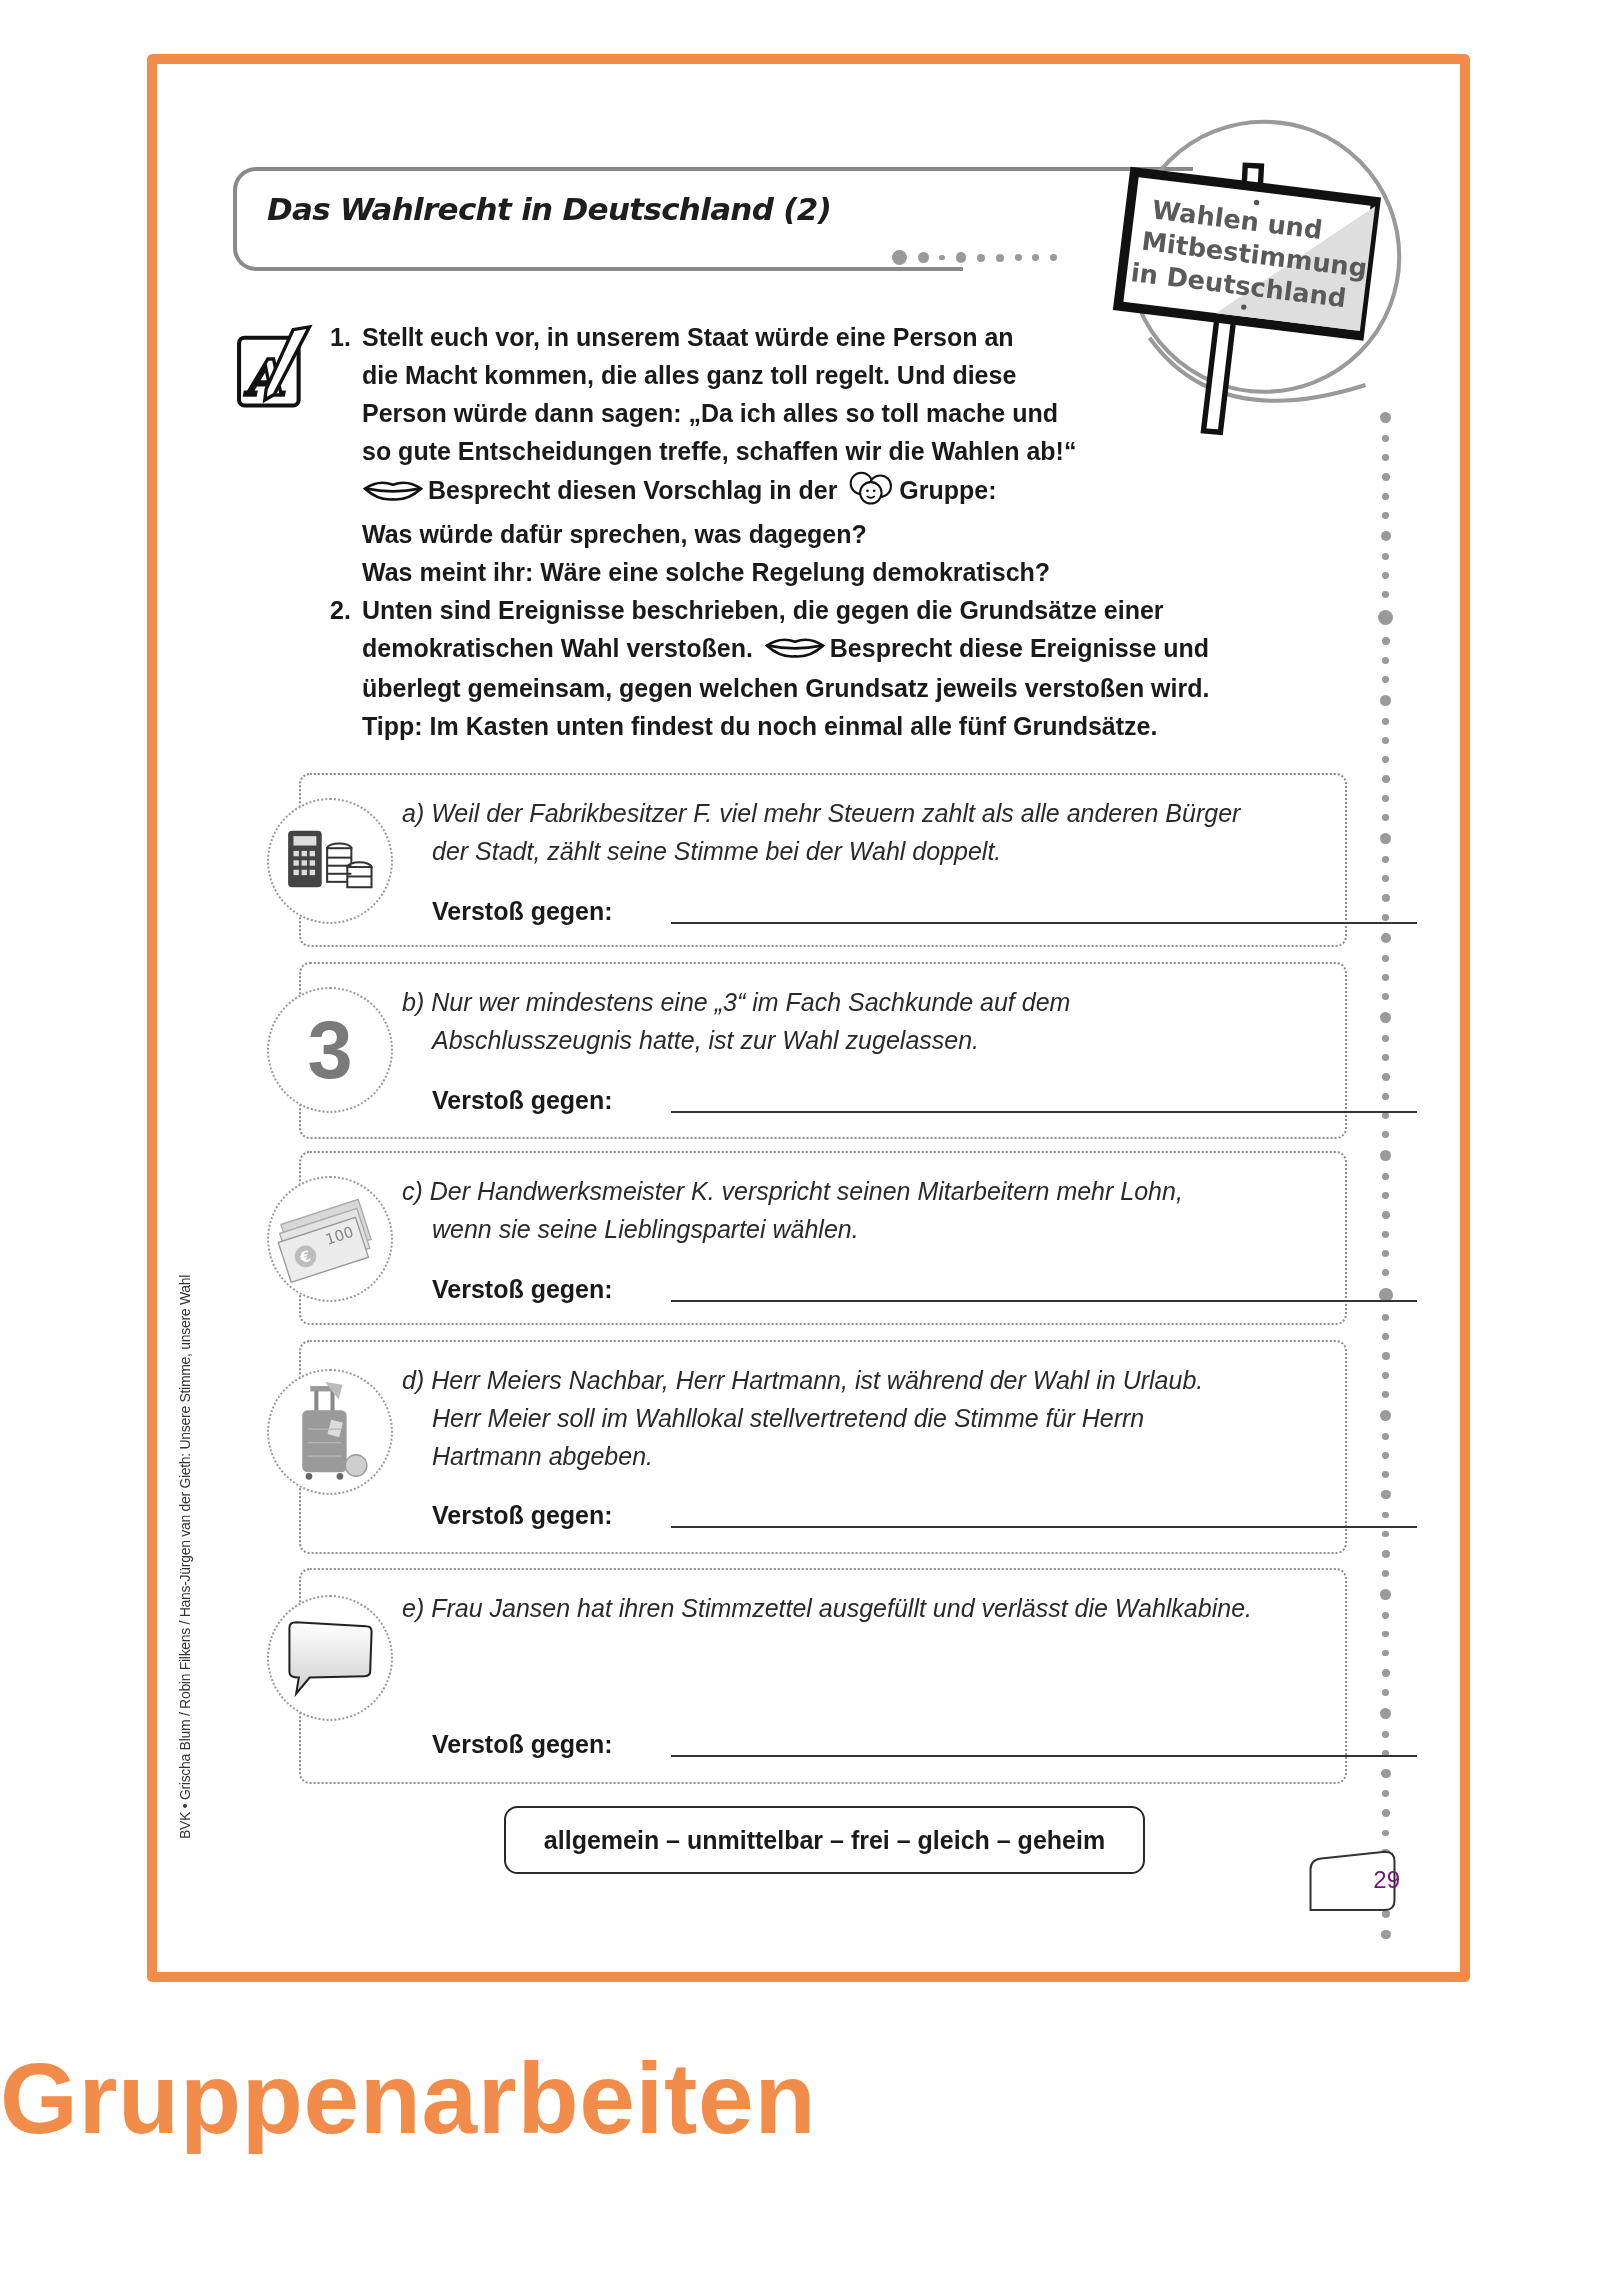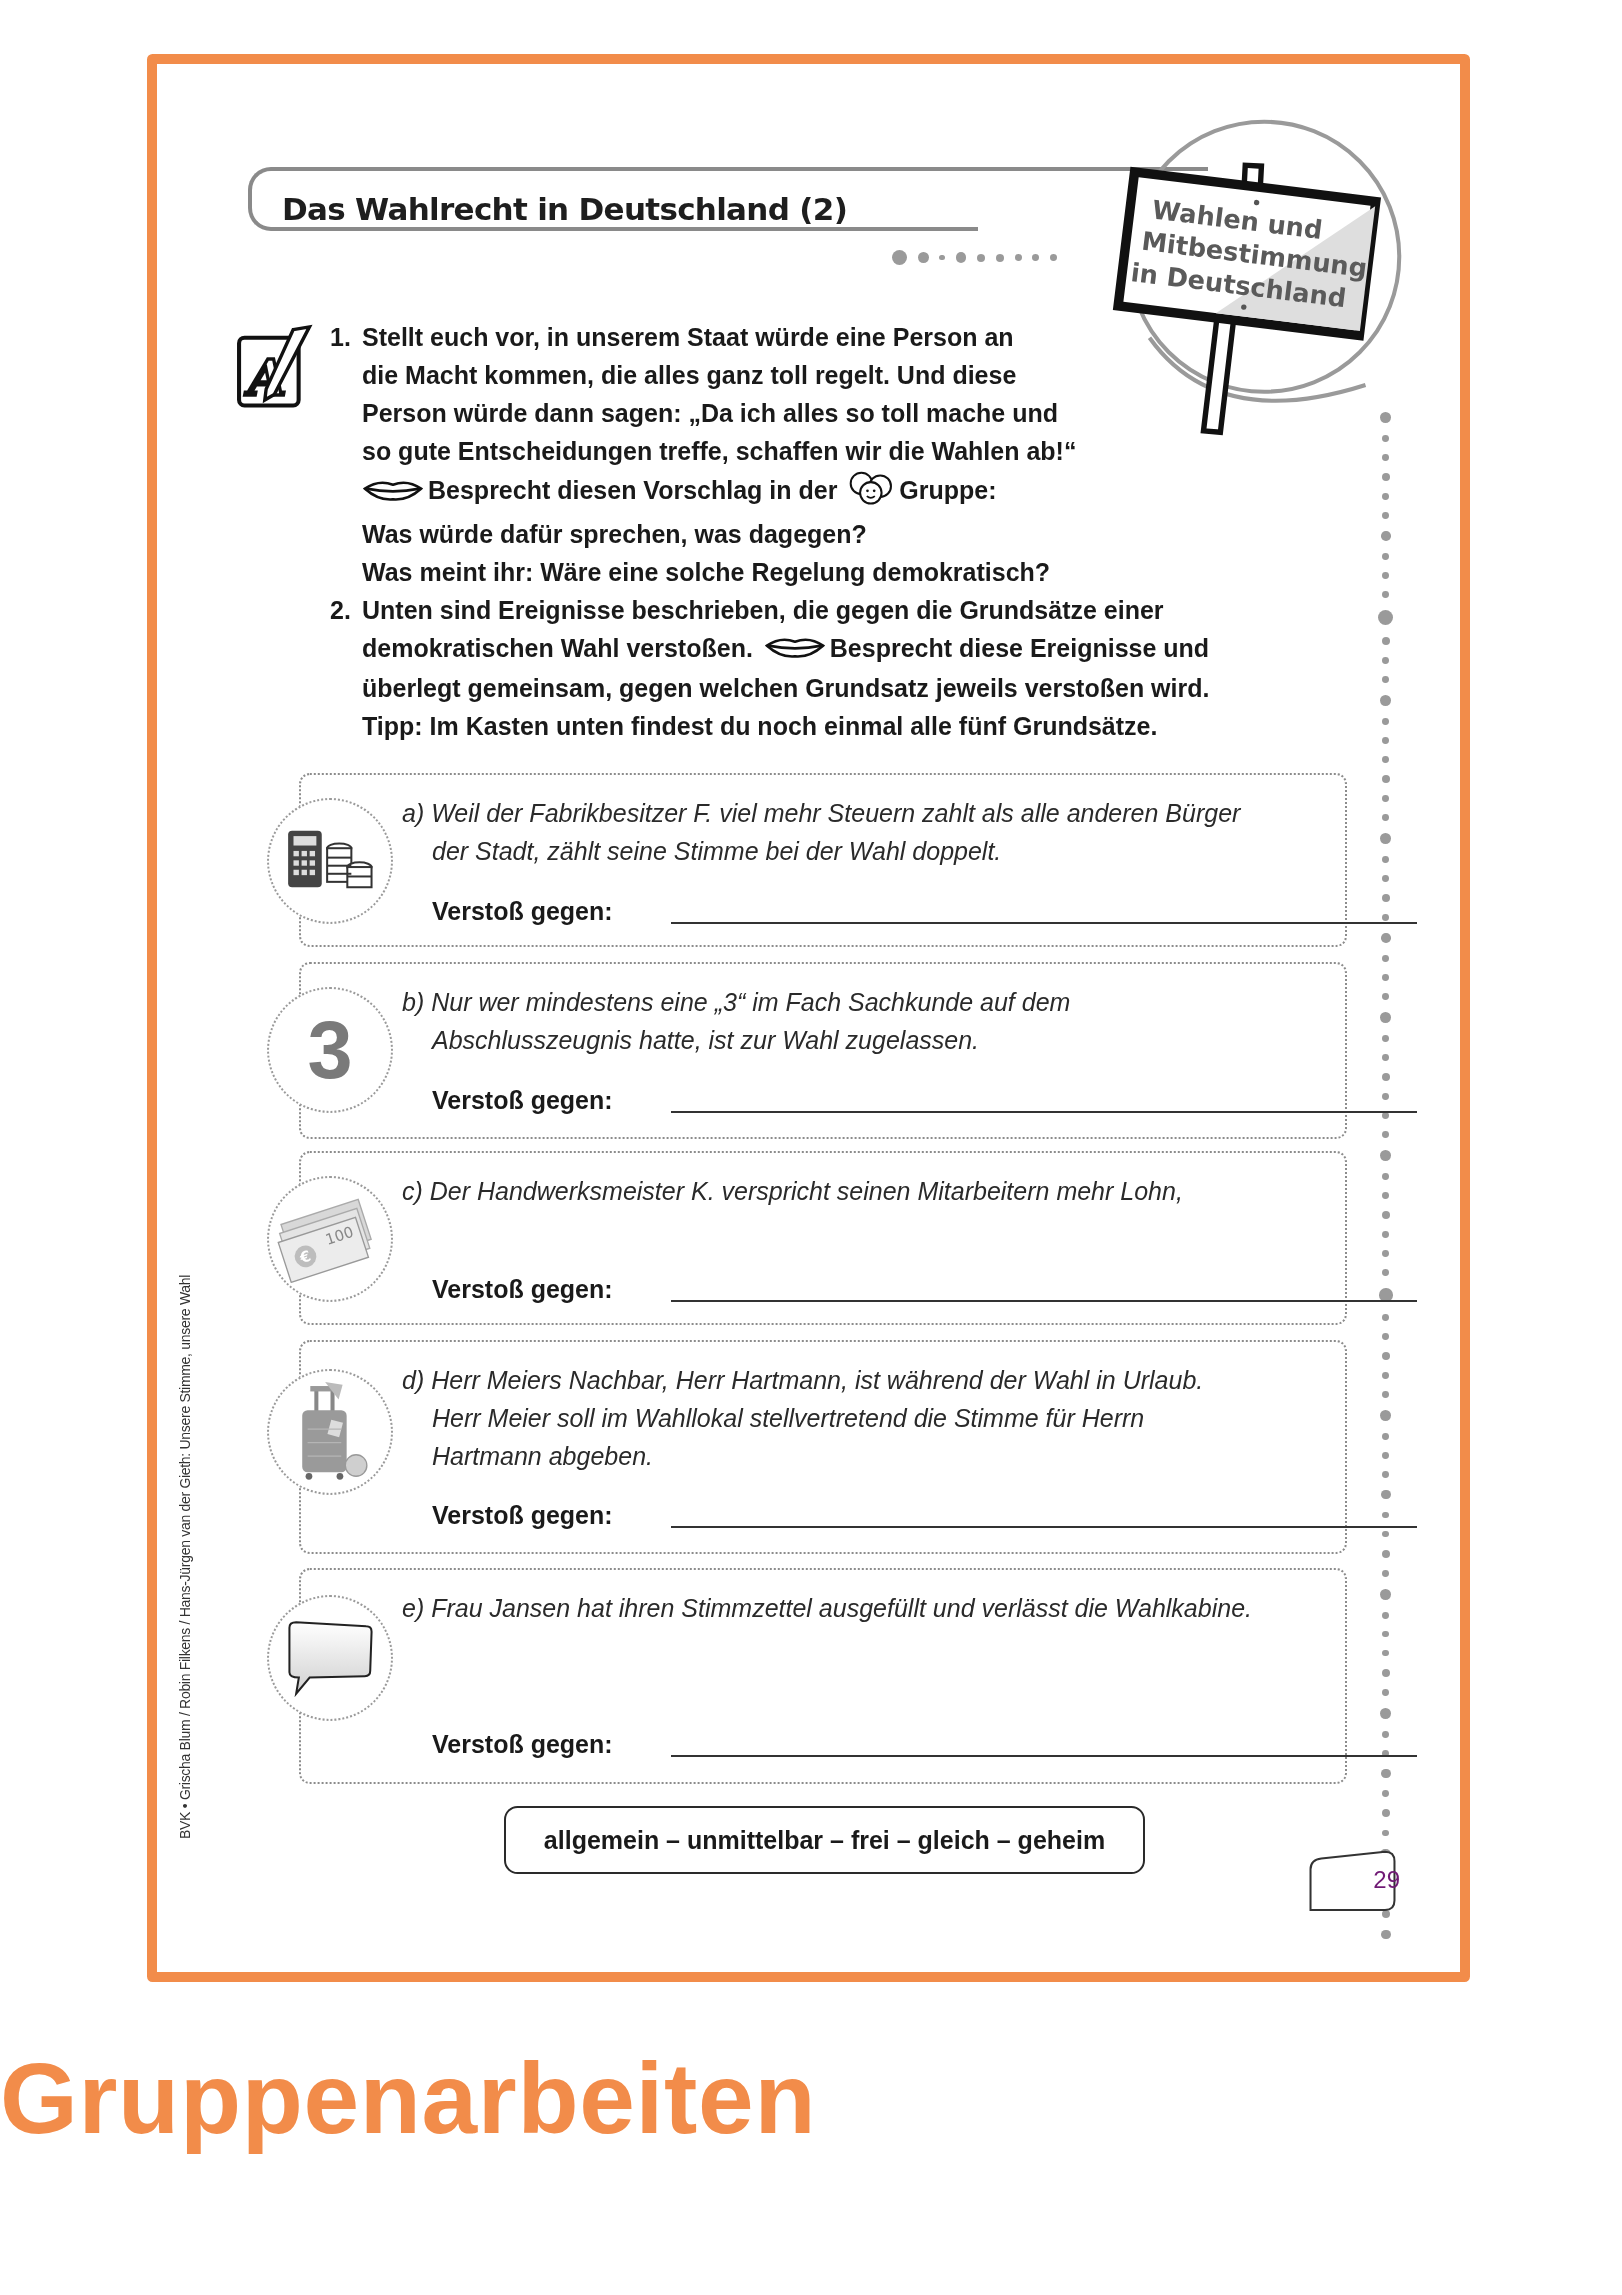--- a/index.html
+++ b/index.html
@@ -1,22 +1,22 @@
 <!DOCTYPE html>
 <html style="font-size:10.8px"><head>
   <meta charset="utf-8">
   <style>
     html, body { margin: 0; padding: 0; background: #ffffff; }
     body { width: 1622px; height: 2295px; position: relative; overflow: hidden;
            font-family: "Liberation Sans", sans-serif; color: #1a1a1a; }
     .frame { position: absolute; left: 147px; top: 54px; width: 1323px; height: 1928px;
              box-sizing: border-box; border: 10.8px solid #F28C4A; border-radius: 5.4px; background: #ffffff; }
-    .title-box { position: absolute; left: 248px; top: 167px; width: 960px; height: 64px;
+    .title-box { position: absolute; left: 233px; top: 167px; width: 960px; height: 104px;
                  box-sizing: border-box; border: 4px solid #8a8a8a; border-right: none;
-                 border-radius: 23px 0 0 23px; }
+                 border-radius: 23px 0 0 23px; font-style: italic; }
     .title-box::after { content: ""; position: absolute; right: 0; bottom: -4px; width: 230px; height: 5.4px; background: #ffffff; }
     .title-text { position: absolute; left: 30px; top: 20px; font-family: "DejaVu Sans", sans-serif;
                   font-weight: bold; font-size: 31px; letter-spacing: -0.7px; color: #1e1e1e; }
     .title-dots { position: absolute; left: 892px; top: 250px; display: flex; gap: 10.8px; align-items: center; }
     .title-dots span { display: block; background: #9a9a9a; border-radius: 50%; }
     .emblem { position: absolute; left: 1109px; top: 115px; width: 324px; height: 324px; }
     .side-dots { position: absolute; left: 1379px; top: 412px; width: 13.5px; height: 1528px;
                  display: flex; flex-direction: column; align-items: center; justify-content: space-between; }
     .side-dots span { display: block; background: #9a9a9a; border-radius: 50%; }
     .task-icon { position: absolute; left: 235px; top: 324px; width: 88px; height: 87px; }
@@ -272,20 +272,21 @@
   <div class="violation-label" style="top:122px">Verstoß gegen:</div>
   <div class="violation-field" style="top:147px"></div>
 </div>
 <div class="event-icon" style="top:987px;">
   <span style="font-weight:bold;font-size:81px;color:#7a7a7a;">3</span>
 </div>
 
 <div class="event-box" style="top:1151px;height:174px;">
   <div class="event-text">
     <div class="event-line"><span>c)</span> <span>Der Handwerksmeister K. verspricht seinen Mitarbeitern mehr Lohn,</span></div>
+    <div class="event-line indent">wenn sie seine Lieblingspartei wählen.</div>
   </div>
   <div class="violation-label" style="top:122px">Verstoß gegen:</div>
   <div class="violation-field" style="top:147px"></div>
 </div>
 <div class="event-icon" style="top:1176px;">
   <svg width="115" height="88" viewBox="0 0 170 130">
     <g transform="rotate(-18 85 65)">
       <rect x="22" y="22" width="120" height="62" fill="#d8d8d8" stroke="#aaa" stroke-width="2"></rect>
       <rect x="16" y="34" width="120" height="62" fill="#e4e4e4" stroke="#aaa" stroke-width="2"></rect>
       <rect x="10" y="46" width="120" height="62" fill="#ececec" stroke="#999" stroke-width="2"></rect>

